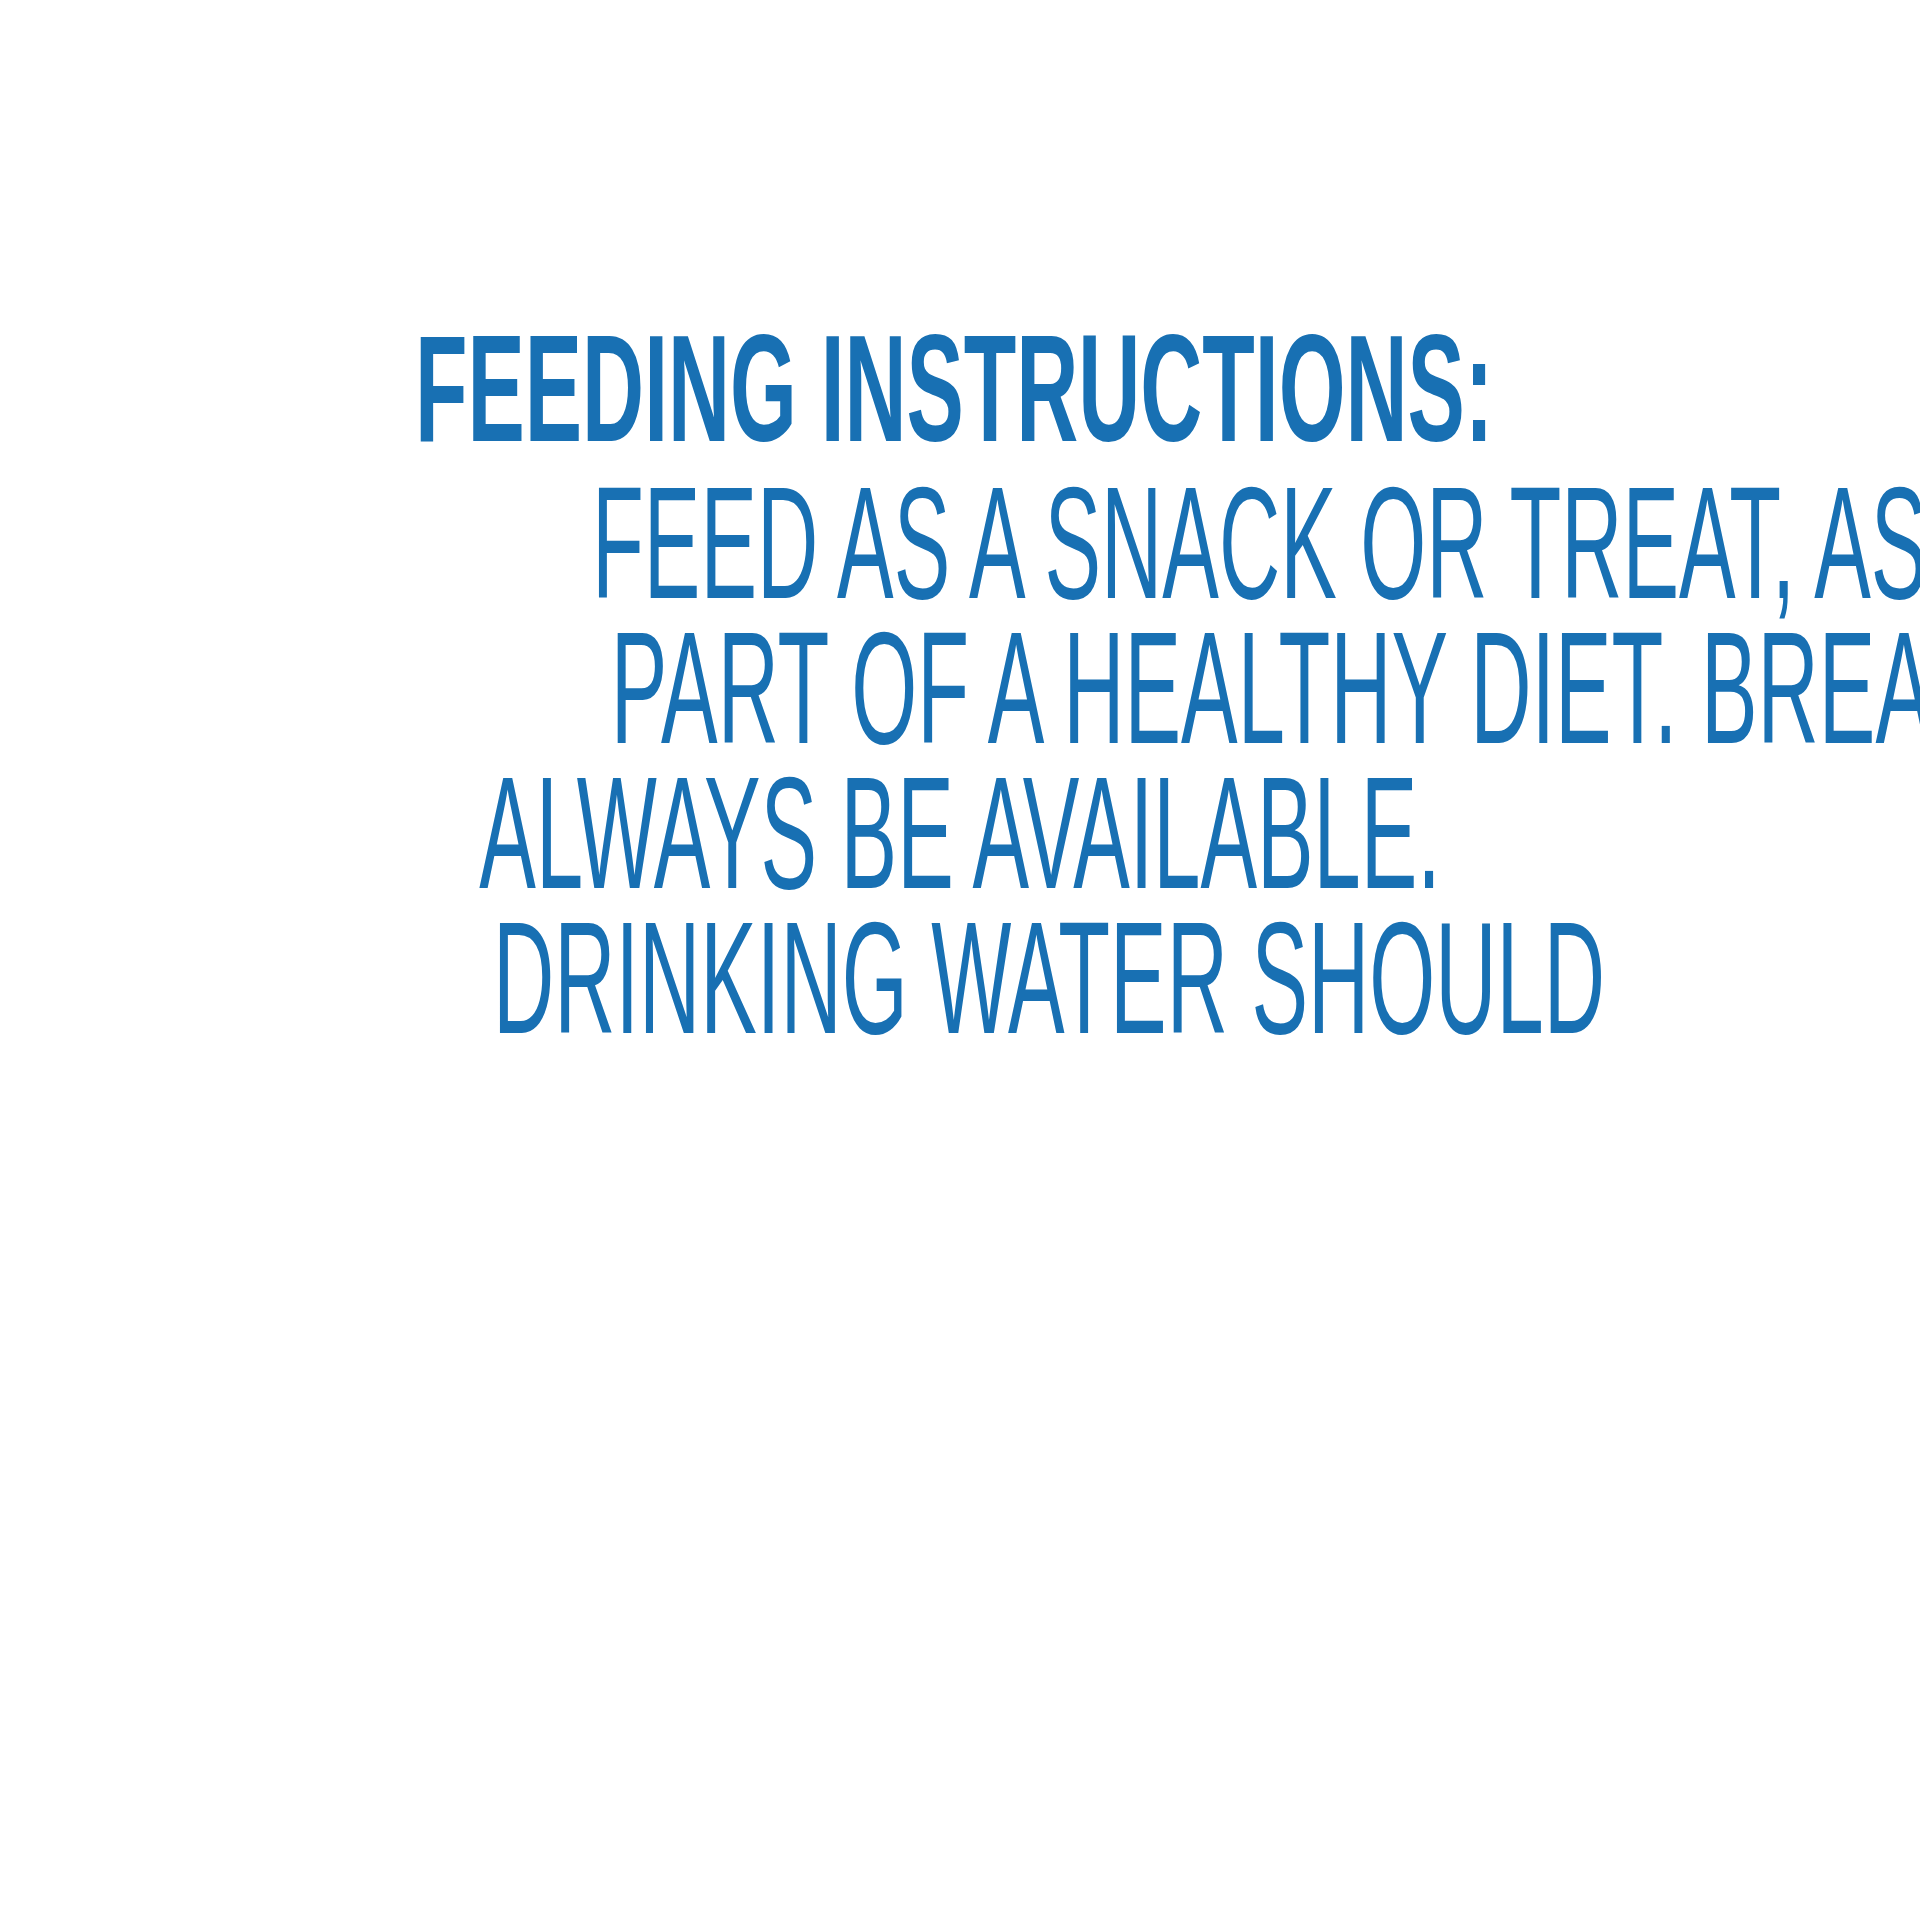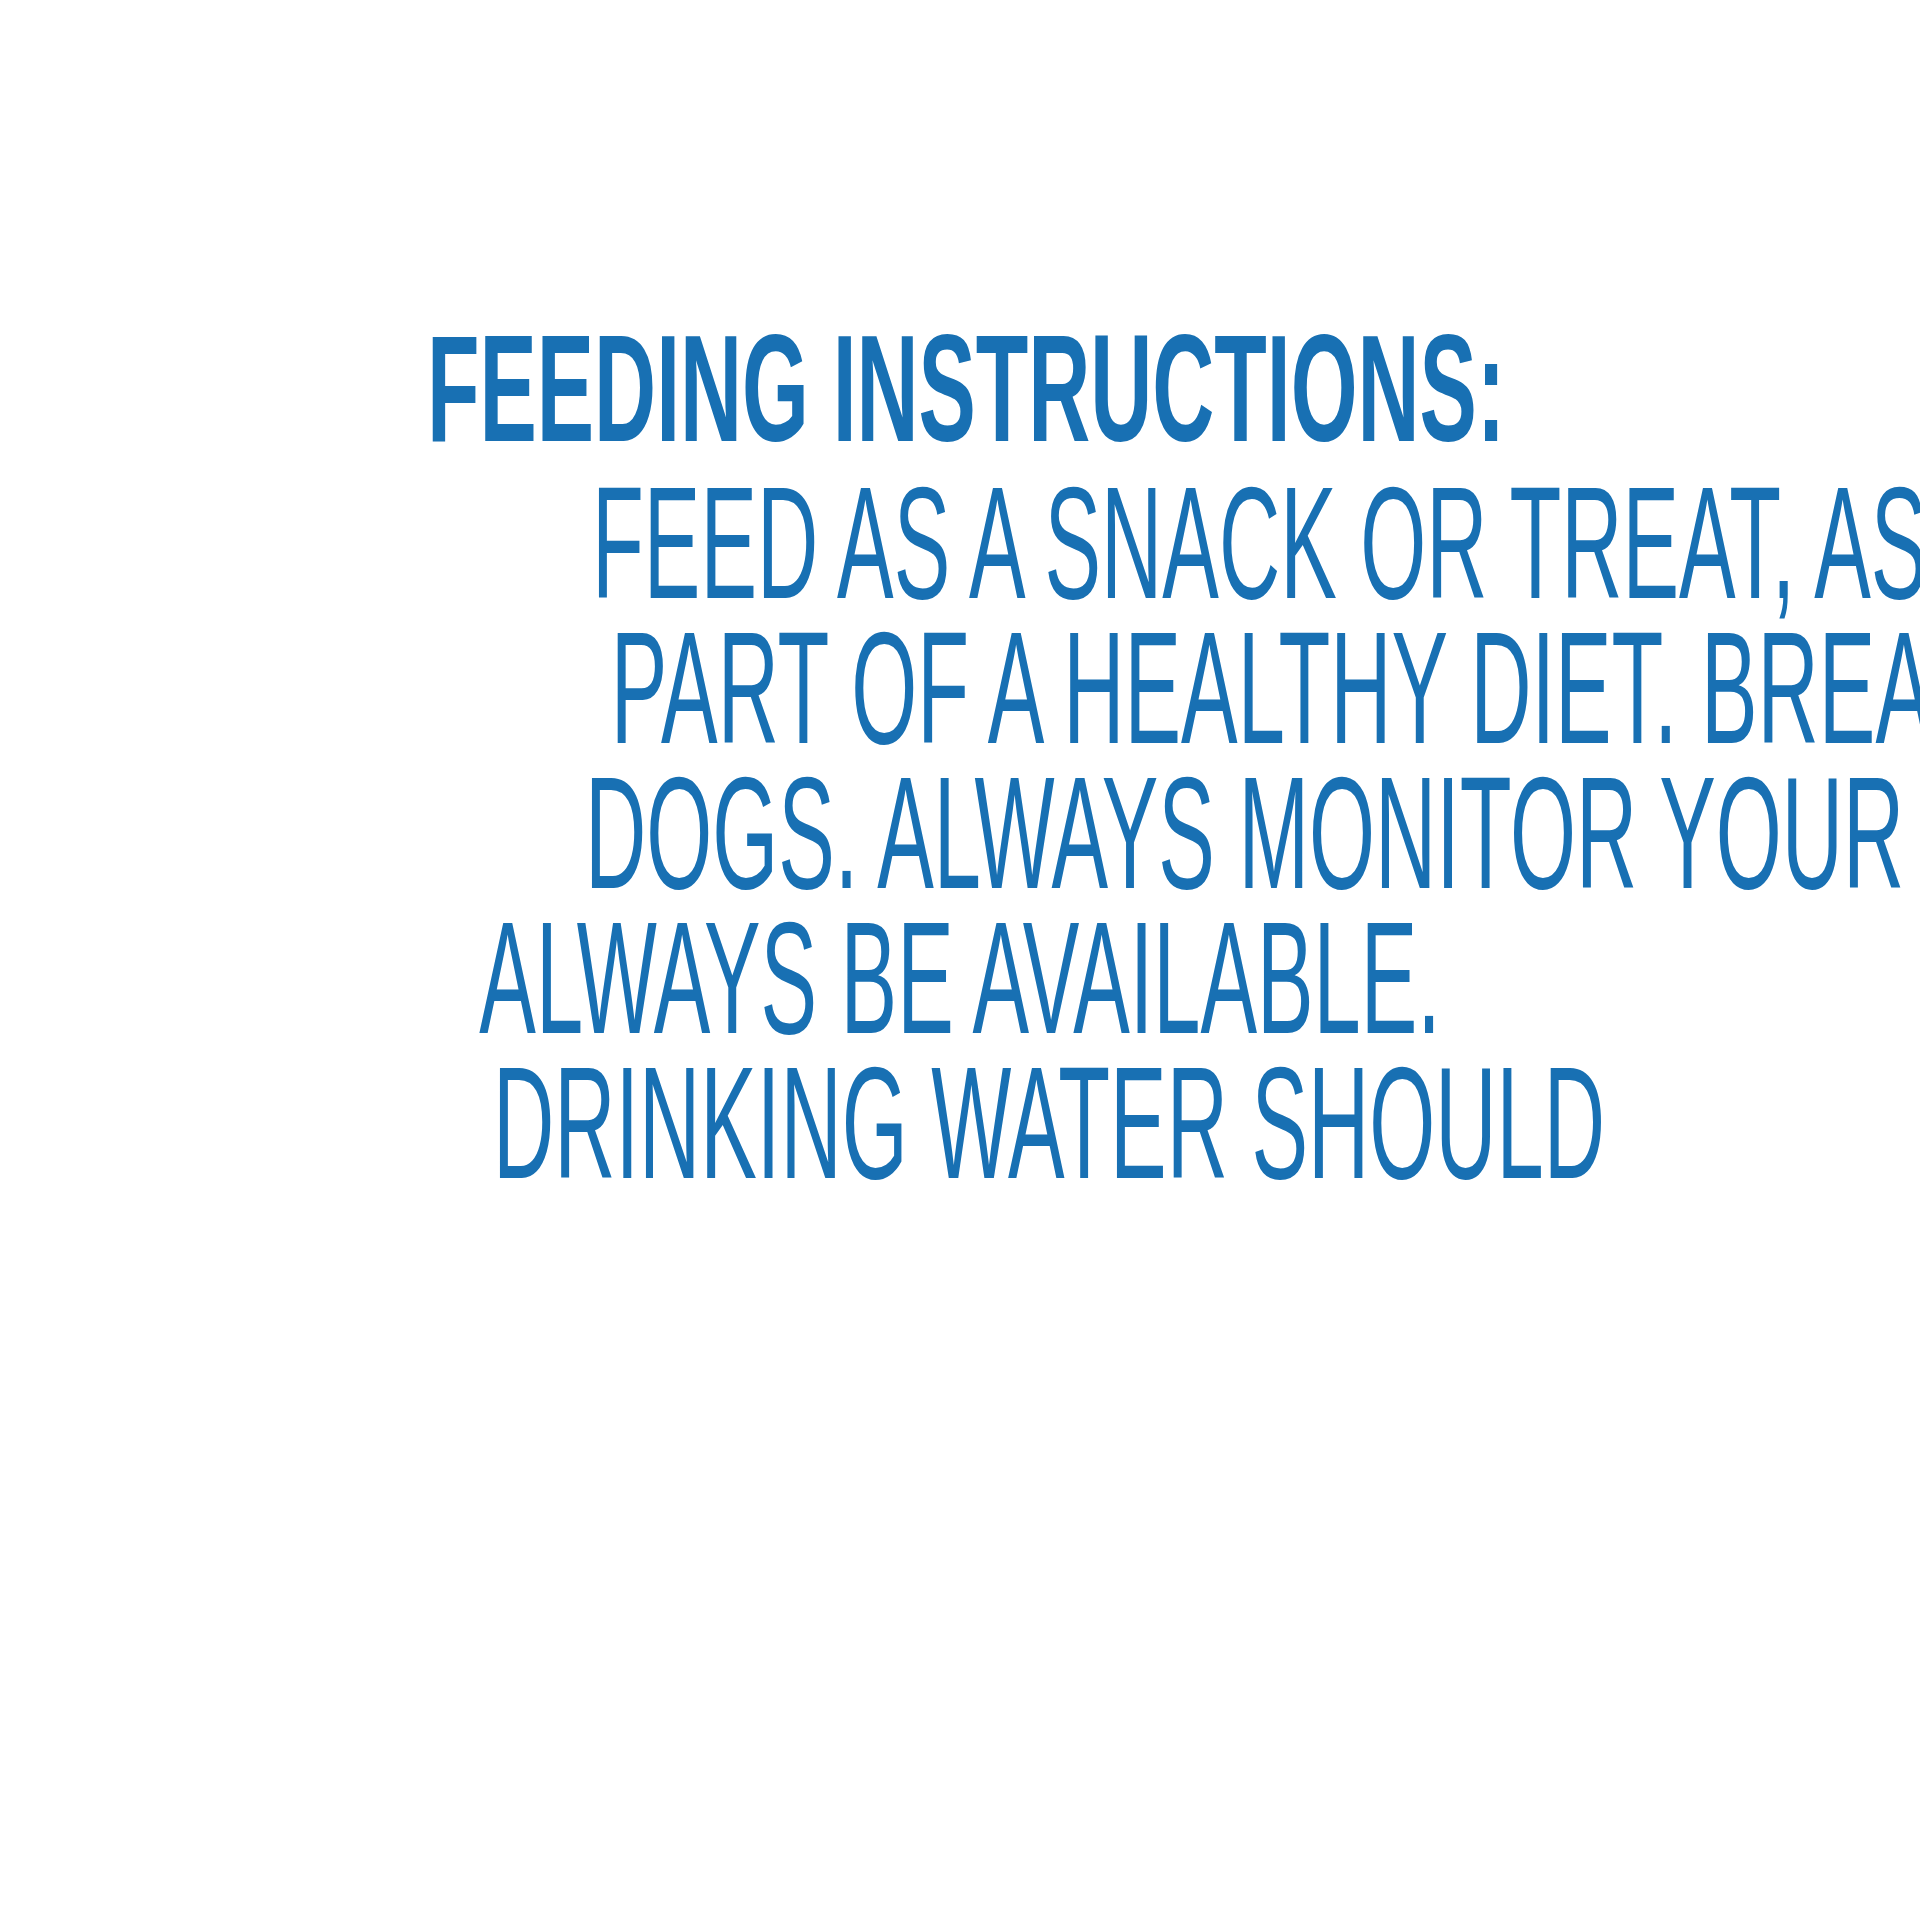--- a/index.html
+++ b/index.html
@@ -21,21 +21,21 @@
     background: #ffffff;
     overflow: hidden;
   }
 
   
   .heading-wrap {
     position: absolute;
     left: 0;
     top: 318px;
     width: 1920px;
-    text-align: right;
+    text-align: left;
     line-height: 1;
   }
   .heading {
     display: inline-block;
     font-family: "Liberation Sans", sans-serif;
     font-weight: 700;
     font-size: 152px;
     line-height: 0.93;
     letter-spacing: 0px;
     color: #1870b3;
@@ -79,18 +79,17 @@
 
 <div class="panel">
 
   <div class="heading-wrap">
     <div class="heading">FEEDING INSTRUCTIONS:</div>
   </div>
 
   <div class="body-wrap">
     <div class="bodyline"><span>FEED AS A SNACK OR TREAT, AS</span></div>
     <div class="bodyline"><span>PART OF A HEALTHY DIET. BREAK</span></div>
-    <div class="bodyline"><span>DOGS. ALWAYS MONITOR YOUR</span></div>
     <div class="bodyline"><span>ALWAYS BE AVAILABLE.</span></div>
     <div class="bodyline"><span>DRINKING WATER SHOULD</span></div>
   </div>
 
 </div>
 
 </body></html>

